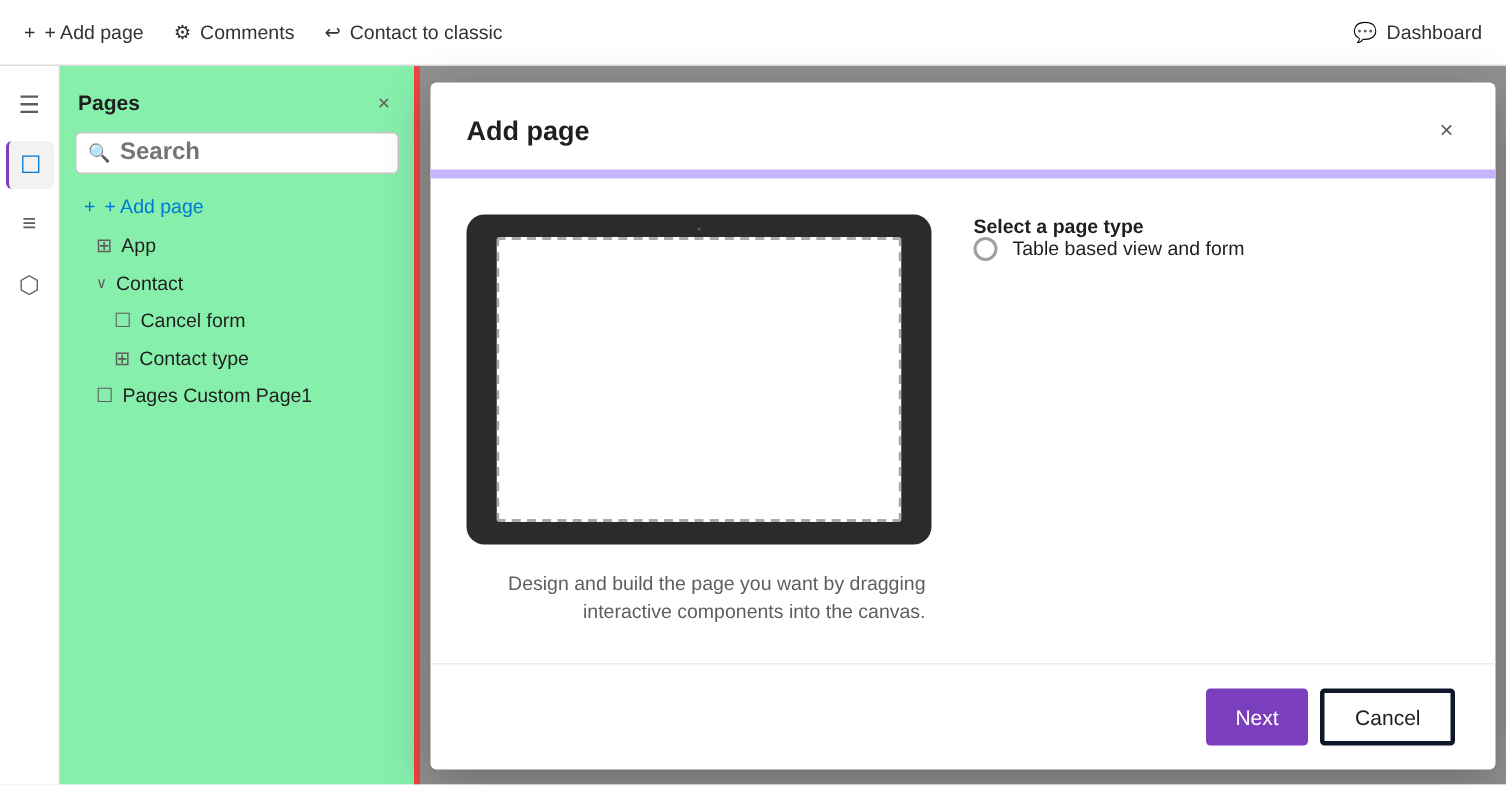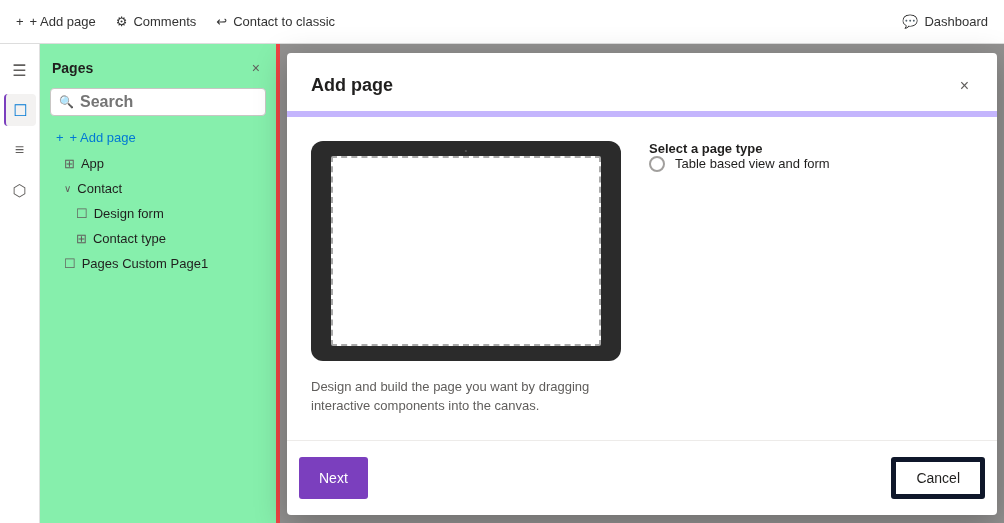--- a/index.html
+++ b/index.html
@@ -206,20 +206,21 @@
       flex: 1;
       padding: 24px;
       gap: 32px;
       overflow: hidden;
     }
 
     
     .preview-area {
       width: 306px;
       flex-shrink: 0;
+      text-align: right;
     }
     .tablet-preview {
       width: 310px;
       height: 220px;
       background: #2b2b2b;
       border-radius: 12px;
       padding: 12px;
       display: flex;
       align-items: center;
       justify-content: center;
@@ -287,41 +288,41 @@
       background: #7b3fbe;
     }
     .radio-label {
       font-size: 13px;
       color: #201f1e;
     }
 
     
     .modal-footer {
       display: flex;
-      justify-content: space-between;
+      justify-content: flex-end;
       gap: 8px;
-      padding: 16px 12px;
+      padding: 16px 27px;
       border-top: 1px solid #edebe9;
     }
     .btn {
       padding: 8px 20px;
       border-radius: 3px;
       font-size: 14px;
       cursor: pointer;
       border: none;
       font-family: 'Segoe UI', Arial, sans-serif;
     }
     .btn-primary {
       background: #7b3fbe;
       color: #fff;
     }
     .btn-secondary {
       background: #fff;
       color: #201f1e;
-      border: 5px solid #0f172a;
+      border: 3px solid #0f172a;
     }
   </style>
 </head>
 <body>
 
 <div class="top-bar">
   <div class="top-bar-item">
     <span>+</span>
     <span>+ Add page</span>
   </div>
@@ -369,21 +370,21 @@
       <span>App</span>
     </div>
 
     <div class="sidebar-item level1">
       <span class="sidebar-item-chevron">∨</span>
       <span>Contact</span>
     </div>
 
     <div class="sidebar-item level2">
       <span class="sidebar-item-icon">☐</span>
-      <span>Design form</span>
+      <span>Cancel form</span>
     </div>
 
     <div class="sidebar-item level2">
       <span class="sidebar-item-icon">⊞</span>
       <span>Contact type</span>
     </div>
 
     <div class="sidebar-item level1">
       <span class="sidebar-item-icon">☐</span>
       <span>Pages Custom Page1</span>

